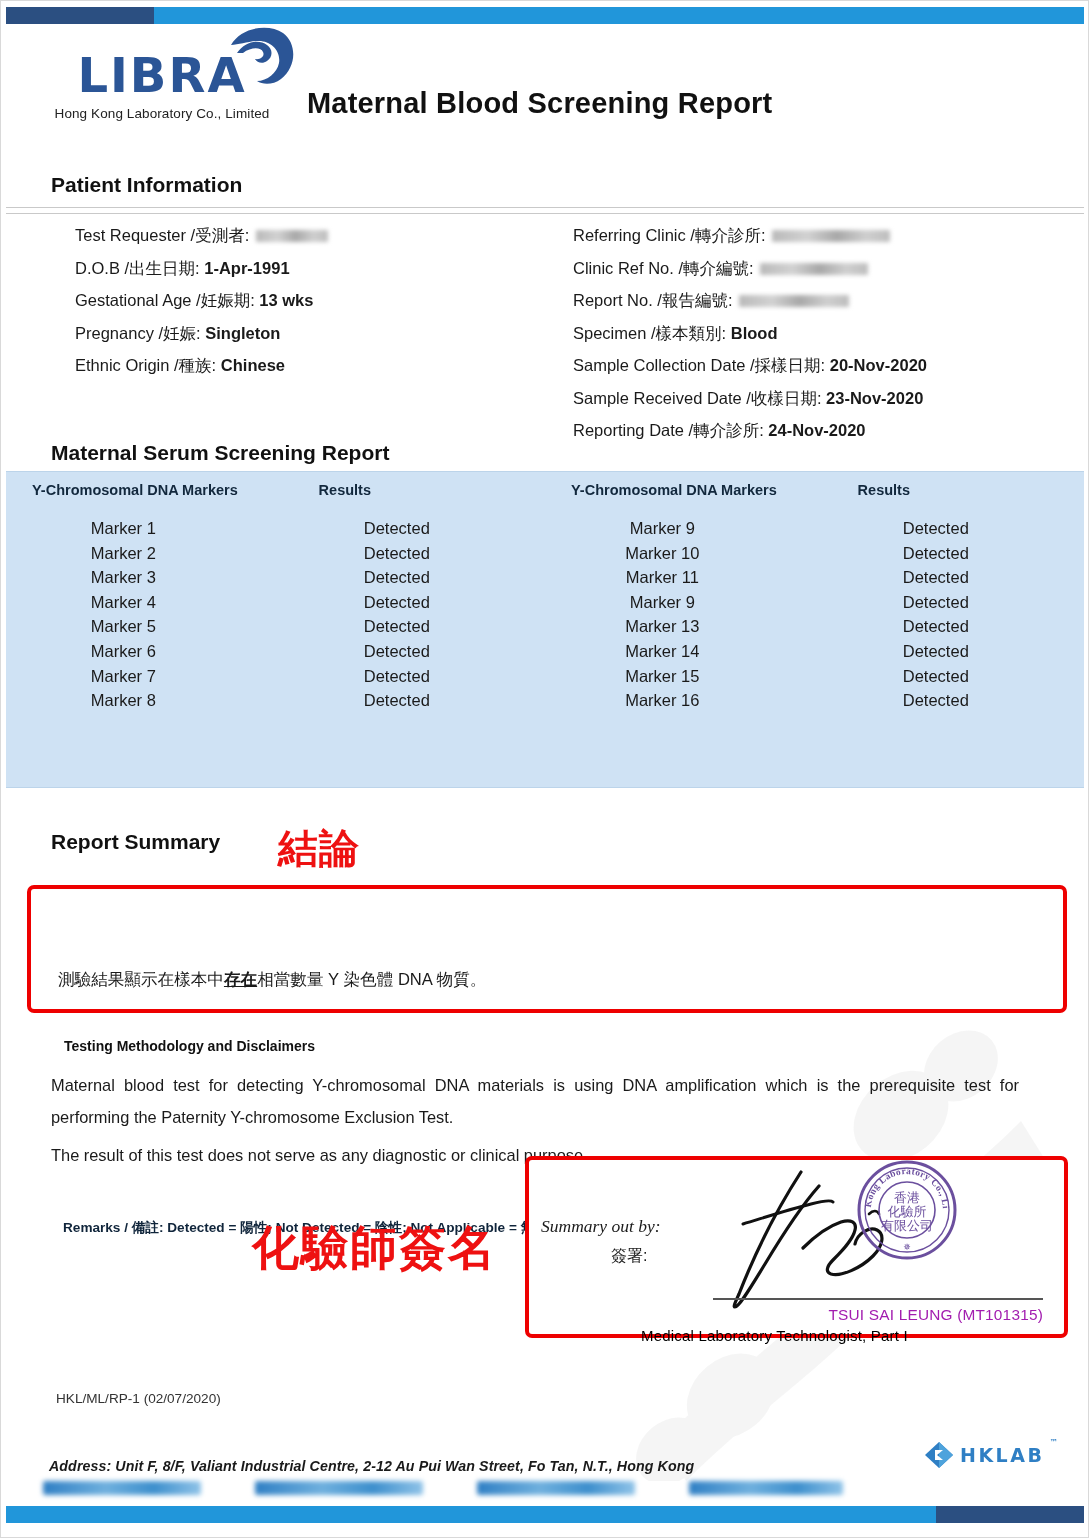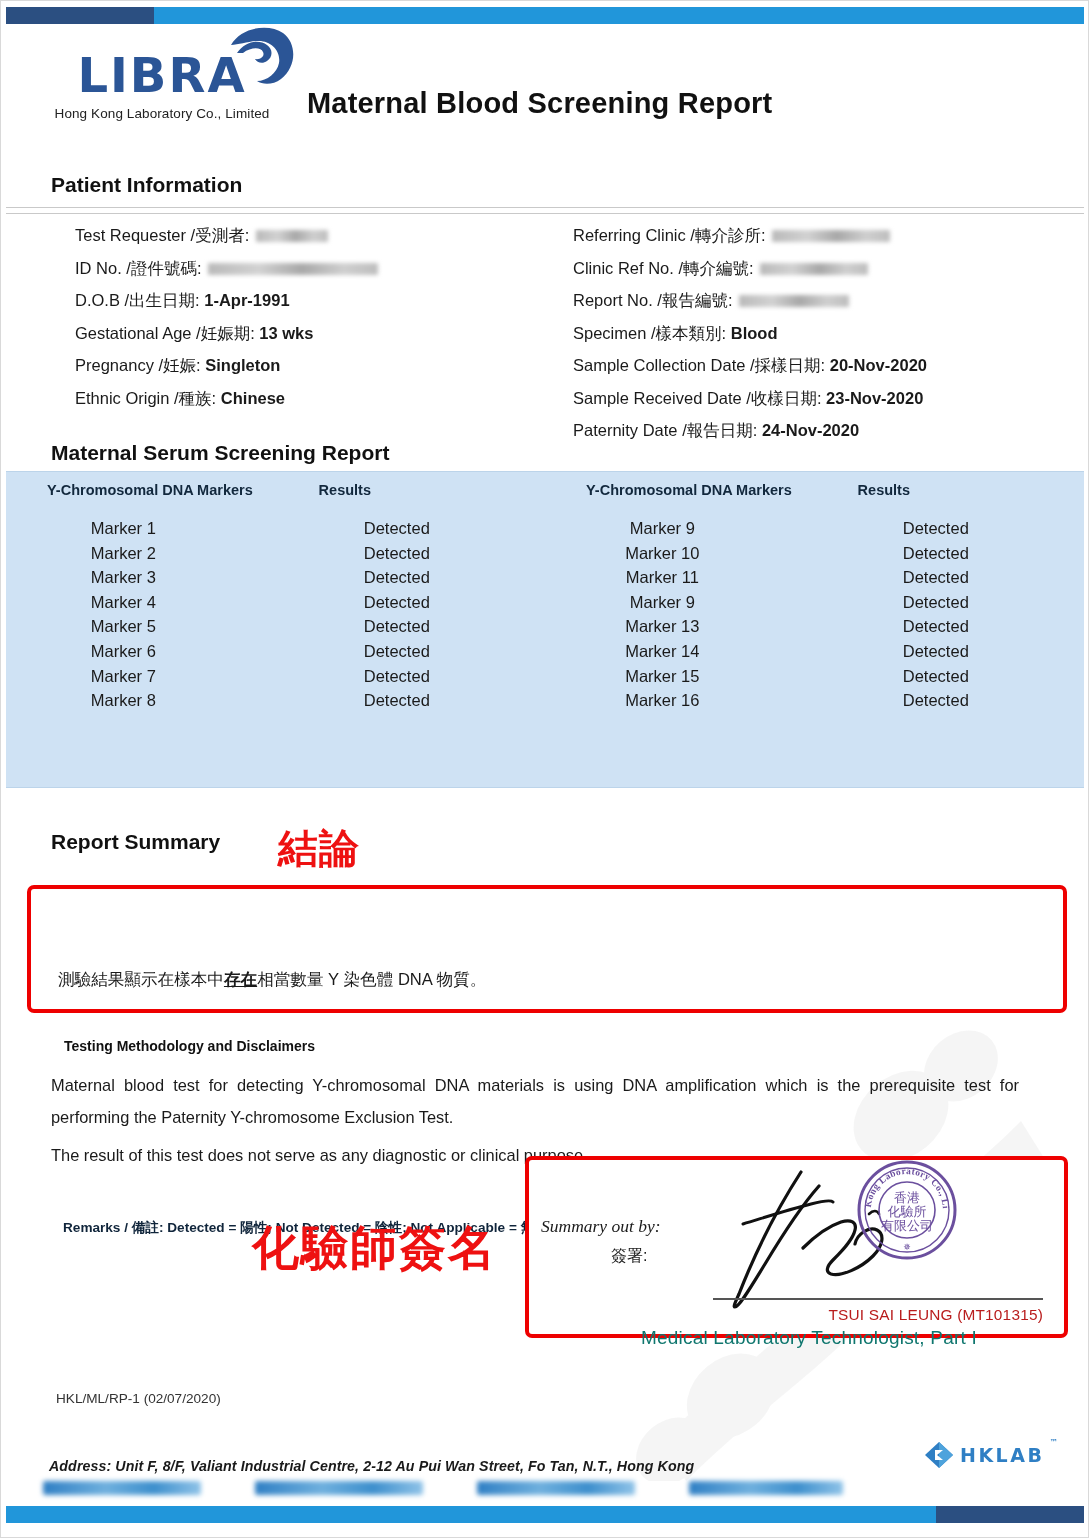--- a/index.html
+++ b/index.html
@@ -144,21 +144,21 @@
     display: flex;
   }
   .marker-table { width: 50%; }
   .mt-head {
     display: flex;
     font-size: 14.5px;
     font-weight: bold;
     color: #12283d;
     padding-bottom: 18px;
   }
-  .mt-head .c-marker { width: 58%; text-align: left; padding-left: 41px; }
+  .mt-head .c-marker { width: 58%; text-align: left; padding-left: 26px; }
   .mt-head .c-result { width: 42%; text-align: left; }
   .mt-row {
     display: flex;
     font-size: 16.5px;
     line-height: 24.6px;
     color: #1a1a1a;
   }
   .mt-row .c-marker { width: 58%; text-align: center; padding-right: 78px;}
   .mt-row .c-result { width: 42%; text-align: center; padding-right: 70px;}
 
@@ -261,27 +261,27 @@
   }
   .sig-line {
     position: absolute; left: 180px; top: 134px;
     width: 330px; height: 1.5px; background: #555;
   }
   #signatory-name {
     position: absolute; left: 250px; top: 142px;
     width: 260px;
     text-align: right;
     font-size: 15.4px;
-    color: #b91c1c;
+    color: #a21caf;
     letter-spacing: .2px;
   }
   #signatory-role {
     position: absolute; left: 640px; top: 1326px;
-    font-size: 19px;
-    color: #0f766e;
+    font-size: 15px;
+    color: #000000;
     letter-spacing: .2px;
   }
   .stamp {
     position: absolute; left: 322px; top: -6px;
     width: 104px; height: 104px;
   }
   .handwriting {
     position: absolute; left: 150px; top: -4px;
     width: 300px; height: 150px;
   }
@@ -364,34 +364,33 @@
     <div class="report-title">Maternal Blood Screening Report</div>
   </div>
 
   <div id="patient-information-heading" class="section-title">Patient Information</div>
   <div class="hr-grey" style="top:206px"></div>
   <div class="hr-grey" style="top:212px"></div>
 
   <div class="info">
     <div class="info-col left" id="info-col-left">
         <div class="info-row"><span class="info-label">Test Requester /受測者: </span><span class="redacted" style="width: 72px;"></span></div>
-        <div class="info-row"><span class="info-label">ID No. /證件號碼: </span><span class="redacted" style="width: 170px;"></span></div>
         <div class="info-row"><span class="info-label">D.O.B /出生日期: </span><span class="info-value">1-Apr-1991</span></div>
         <div class="info-row"><span class="info-label">Gestational Age /妊娠期: </span><span class="info-value">13 wks</span></div>
         <div class="info-row"><span class="info-label">Pregnancy /妊娠: </span><span class="info-value">Singleton</span></div>
         <div class="info-row"><span class="info-label">Ethnic Origin /種族: </span><span class="info-value">Chinese</span></div>
       </div>
     <div class="info-col right" id="info-col-right">
         <div class="info-row"><span class="info-label">Referring Clinic /轉介診所: </span><span class="redacted" style="width: 118px;"></span></div>
         <div class="info-row"><span class="info-label">Clinic Ref No. /轉介編號: </span><span class="redacted" style="width: 108px;"></span></div>
         <div class="info-row"><span class="info-label">Report No. /報告編號: </span><span class="redacted" style="width: 110px;"></span></div>
         <div class="info-row"><span class="info-label">Specimen /樣本類別: </span><span class="info-value">Blood</span></div>
         <div class="info-row"><span class="info-label">Sample Collection Date /採樣日期: </span><span class="info-value">20-Nov-2020</span></div>
         <div class="info-row"><span class="info-label">Sample Received Date /收樣日期: </span><span class="info-value">23-Nov-2020</span></div>
-        <div class="info-row"><span class="info-label">Paternity Date /報告日期: </span><span class="info-value">24-Nov-2020</span></div>
+        <div class="info-row"><span class="info-label">Reporting Date /轉介診所: </span><span class="info-value">24-Nov-2020</span></div>
       </div>
   </div>
 
   <div id="maternal-serum-heading" class="section-title">Maternal Serum Screening Report</div>
 
   <div class="blue-band">
     <div class="marker-tables">
       <div class="marker-table">
         <div class="mt-head">
           <div class="c-marker">Y-Chromosomal DNA Markers</div>

